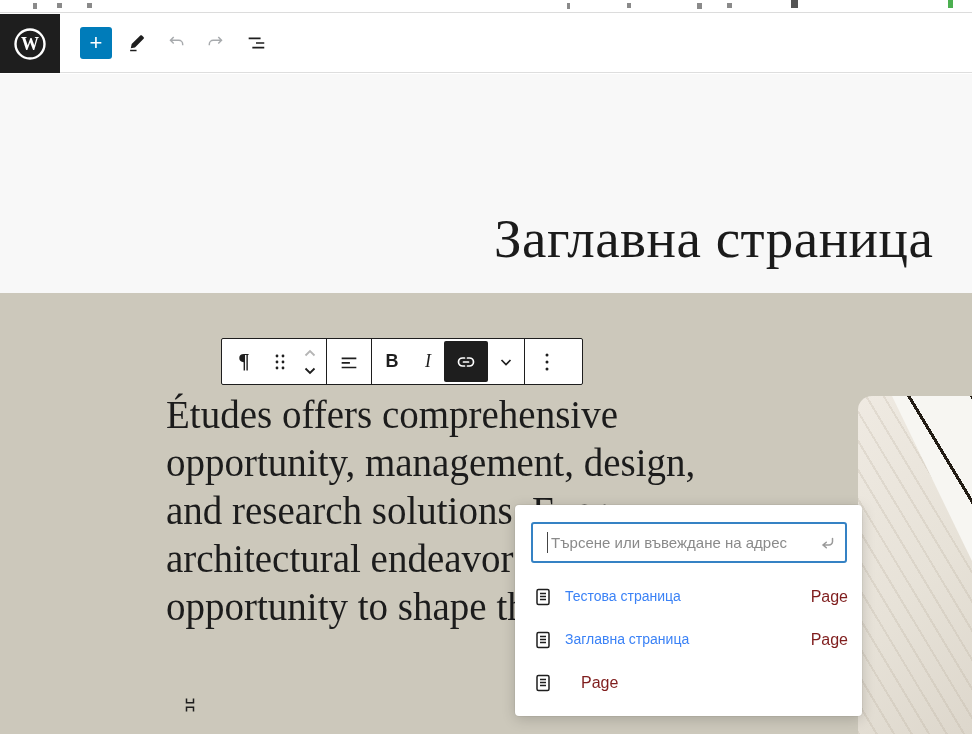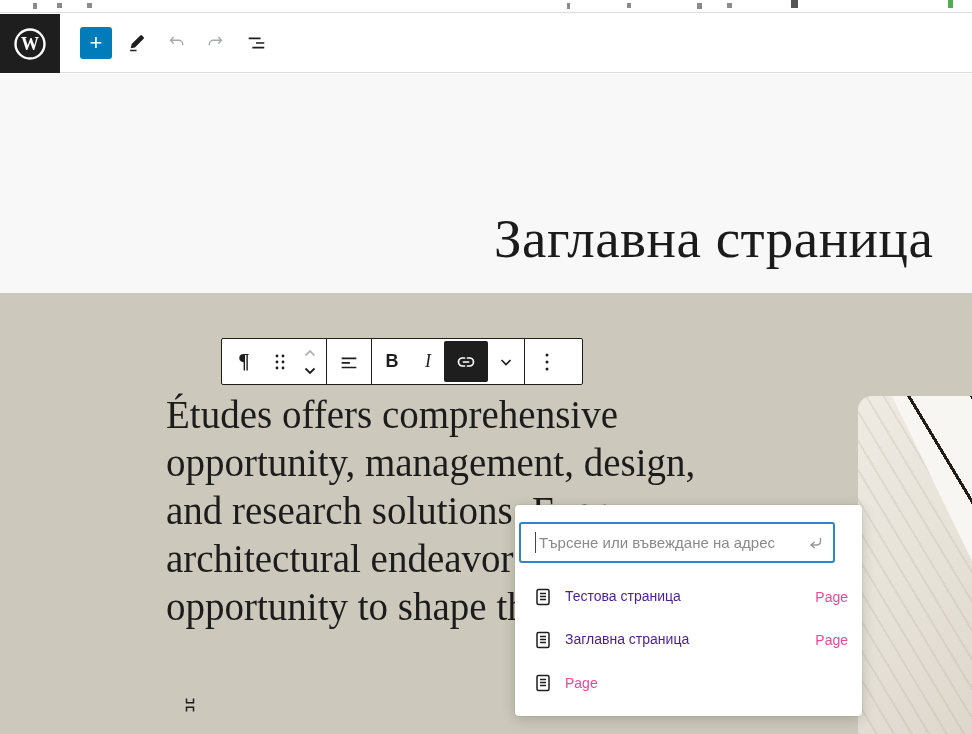--- a/index.html
+++ b/index.html
@@ -69,35 +69,35 @@
   #bold-btn { font-size:18px; font-weight:700; }
   #italic-btn { font-size:18px; font-style:italic; font-family:"Liberation Serif",serif; }
   #link-btn { background:var(--toolbar-active-bg,#1e1e1e); color:#fff; border-radius:2px;
     margin:3px 0; height:41px; align-self:center; }
   .movers { display:flex; flex-direction:column; justify-content:center; align-items:center; }
 
   
   #link-popup { left:515px; top:505px; width:347px; height:211px; background:#fff;
     border-radius:4px; box-shadow:0 3px 14px rgba(0,0,0,.18), 0 0 0 1px rgba(0,0,0,.04);
     z-index:30; }
-  #link-search-wrap { position:absolute; left:4px; top:17px; width:316px; height:41px; }
+  #link-search-wrap { position:absolute; left:16px; top:17px; width:316px; height:41px; }
   #link-search-input { width:100%; height:100%; border:2px solid var(--focus-blue,#3582c4);
     border-radius:3px; padding:0 36px 0 18px; font-size:15px; color:#1e1e1e;
     font-family:"Liberation Sans",sans-serif; outline:none; background:#fff; }
   #link-search-input::placeholder { color:#8a8a8a; opacity:1; }
   #caret { position:absolute; left:16px; top:10px; width:1px; height:21px; background:#444; }
   #enter-icon { position:absolute; right:10px; top:11px; }
   .result-list { position:absolute; left:0; top:70px; width:100%; }
   .result-row { display:flex; align-items:center; height:43px; padding:0 14px 0 18px;
     cursor:pointer; }
   .ricon { flex:0 0 20px; margin-right:12px; display:flex; }
   .rtext { flex:1 1 auto; overflow:hidden; }
-  .rtitle { font-size:14px; color:#4c1d95; font-weight:500; line-height:17px; white-space:nowrap; }
+  .rtitle { font-size:14px; color:#3b82f6; font-weight:500; line-height:17px; white-space:nowrap; }
   .rslug { font-size:12.5px; color:#8d8d8d; line-height:15px; white-space:nowrap; }
-  .rtype { flex:0 0 auto; font-size:14px; color:#ec4899; }
+  .rtype { flex:0 0 auto; font-size:16px; color:#7f1d1d;margin-left:16px; }
 </style>
 </head>
 <body>
 
 <div id="top-strip" class="abs">
   <span class="frag" style="left:33px;width:4px;height:6px;"></span>
   <span class="frag" style="left:57px;width:5px;height:5px;"></span>
   <span class="frag" style="left:87px;width:5px;height:5px;"></span>
   <span class="frag" style="left:567px;width:3px;height:6px;"></span>
   <span class="frag" style="left:627px;width:4px;height:5px;"></span>

